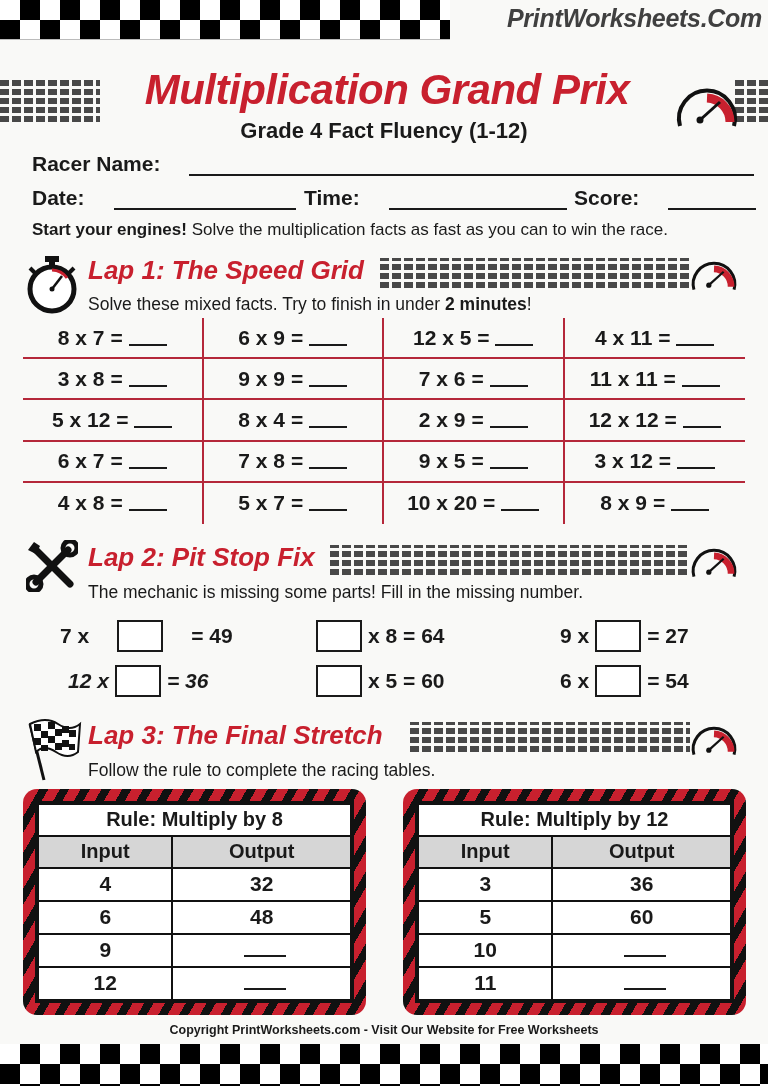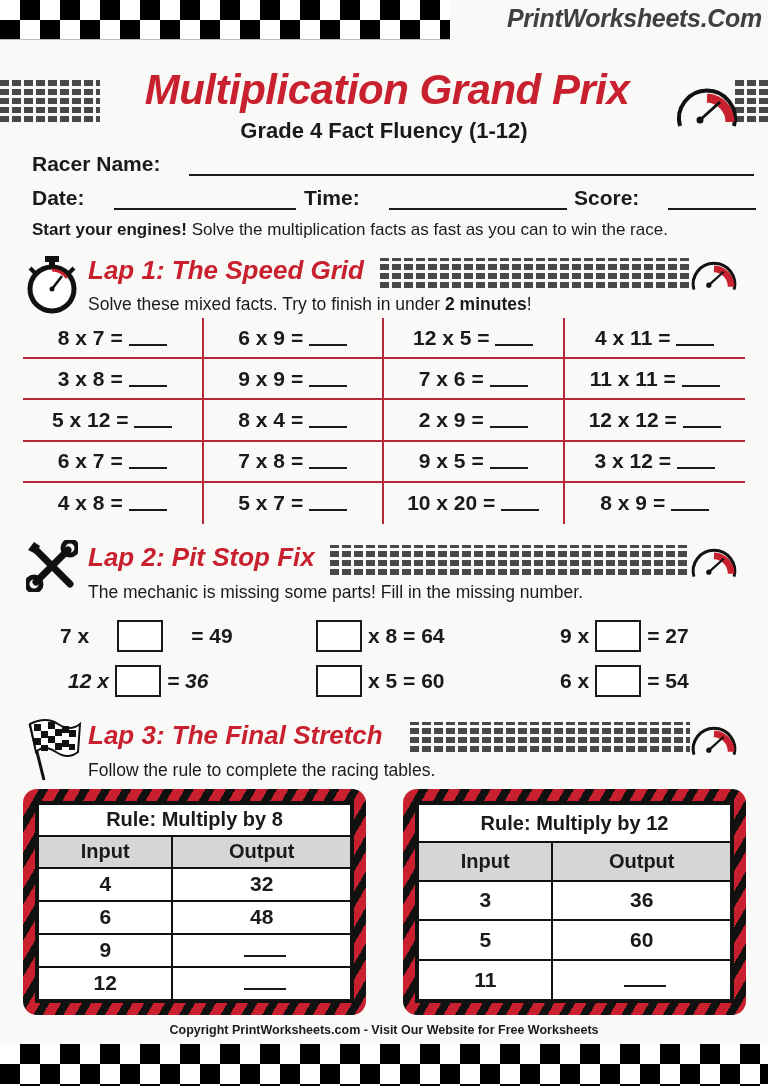--- a/index.html
+++ b/index.html
@@ -333,20 +333,24 @@
           </tr>
       <tr>
             <td>3</td>
             <td>36</td>
           </tr>
       <tr>
             <td>5</td>
             <td>60</td>
           </tr>
       <tr>
+            <td>10</td>
+            <td><span class="ans"></span></td>
+          </tr>
+      <tr>
             <td>11</td>
             <td><span class="ans"></span></td>
           </tr>
     </tbody>
       </table>
   </div>
 </div>
 
 <div class="copyright">Copyright PrintWorksheets.com - Visit Our Website for Free Worksheets</div>
 <div class="checker-bottom"></div>

